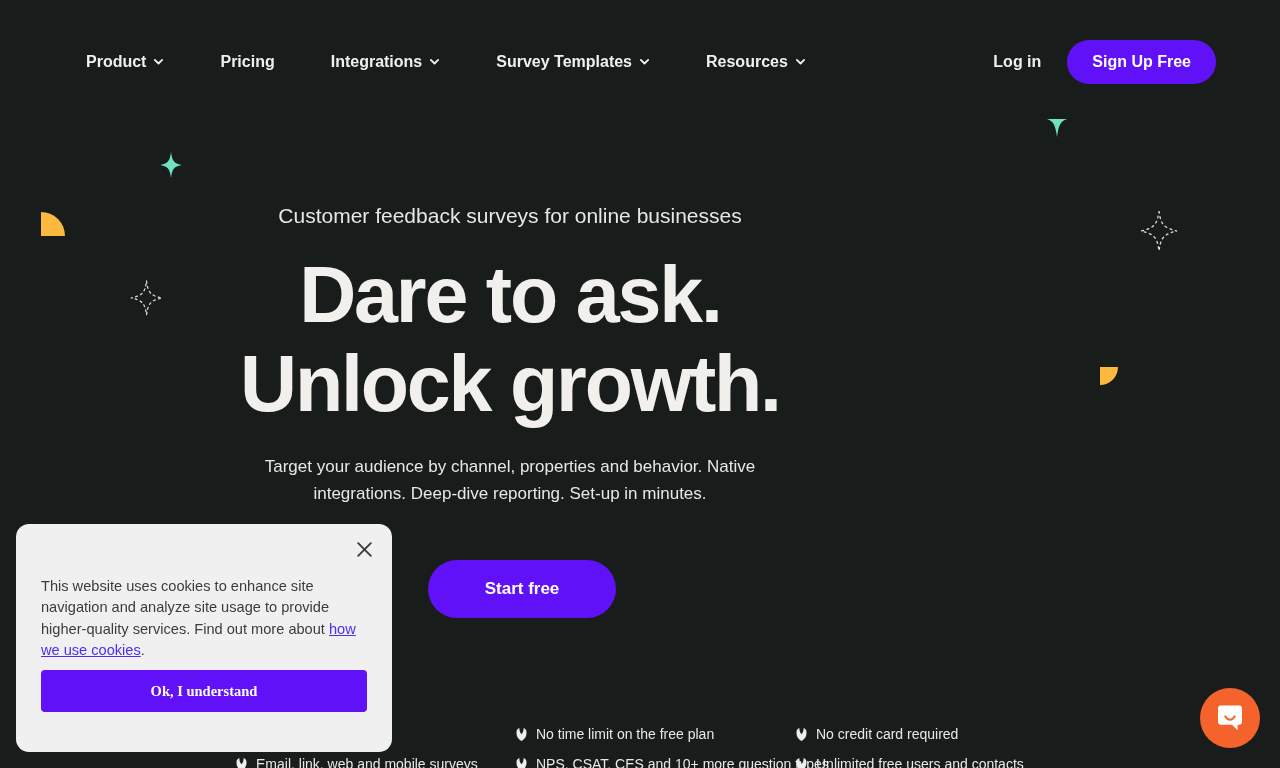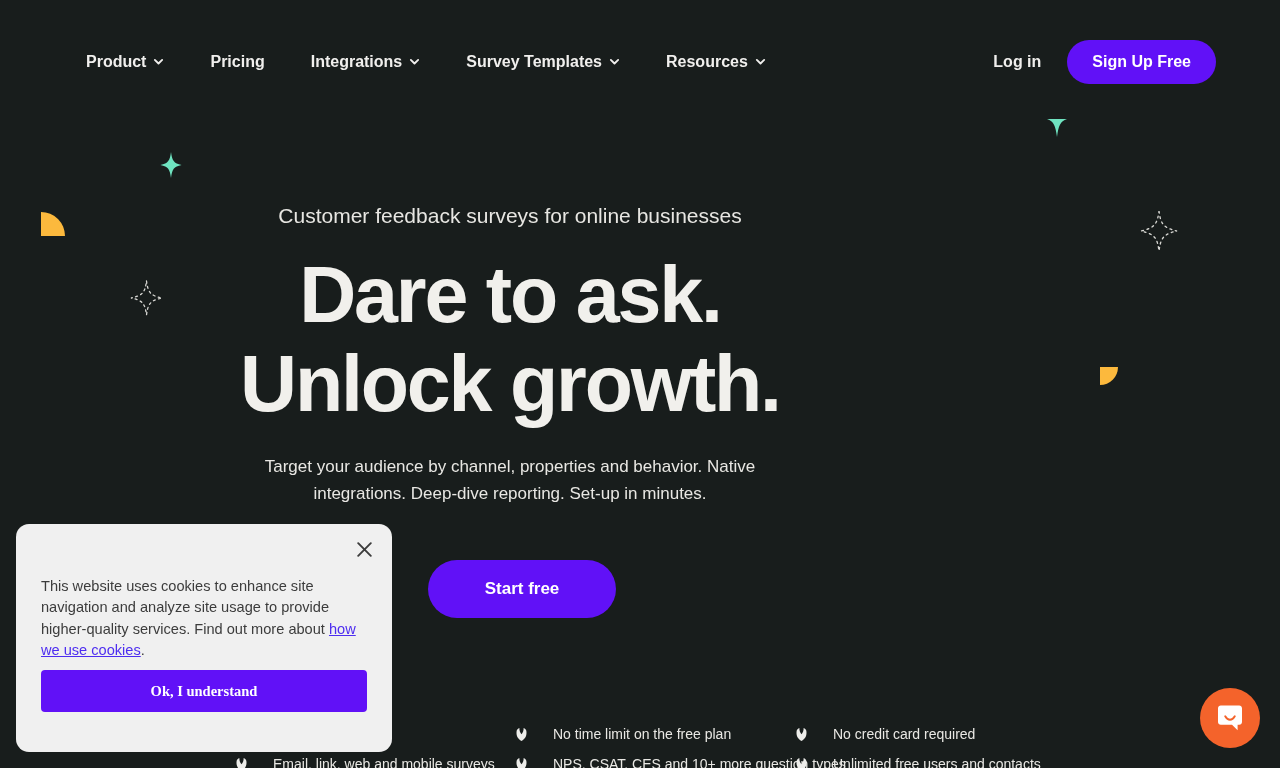--- a/index.html
+++ b/index.html
@@ -56,21 +56,21 @@
     font-size: 36px;
     font-weight: 700;
     letter-spacing: -0.6px;
     color: #f1f0ec;
     line-height: 1;
   }
 
   .nav-links {
     display: flex;
     align-items: flex-start;
-    gap: 2px;
+    gap: 12px;
   }
   .nav-item {
     display: flex;
     align-items: center;
     gap: 7px;
     padding: 0 22px;
     font-size: 16px;
     font-weight: 700;
     color: #f0efed;
     cursor: pointer;
@@ -173,21 +173,21 @@
     gap: 0;
     z-index: 1;
   }
   .feat-col {
     width: 280px;
     padding-left: 16px;
   }
   .feat-row {
     display: flex;
     align-items: flex-start;
-    gap: 26px;
+    gap: 9px;
     height: 30px;
     font-size: 14px;
     color: #e9e8e4;
     white-space: nowrap;
   }
   .leaf {
     flex: none;
     width: 11px; height: 13px;
     margin-top: 2px;
   }

